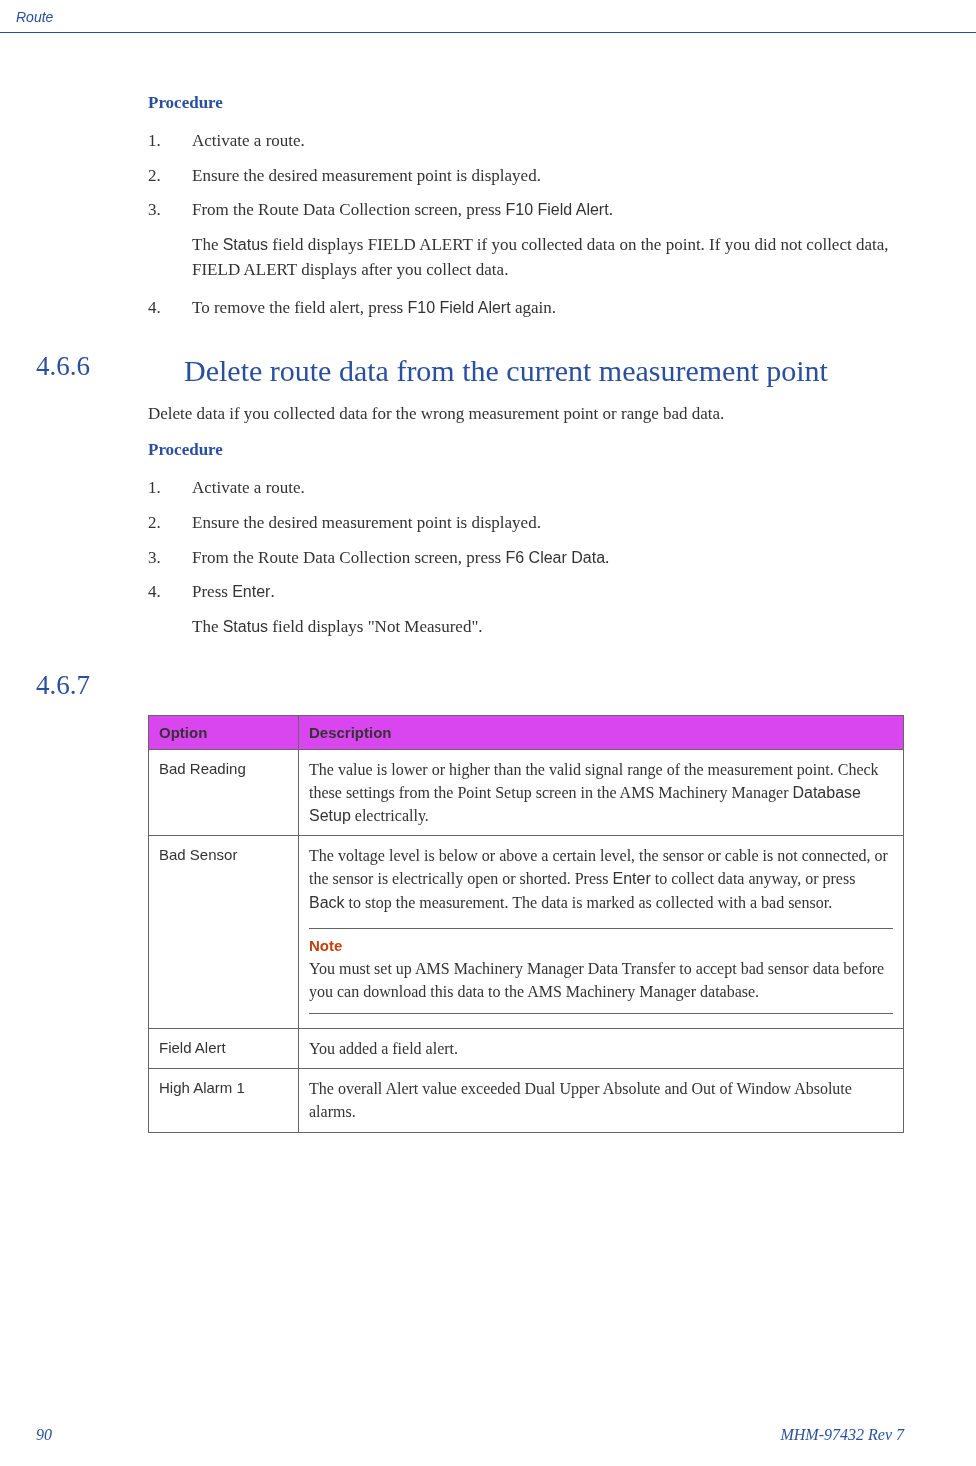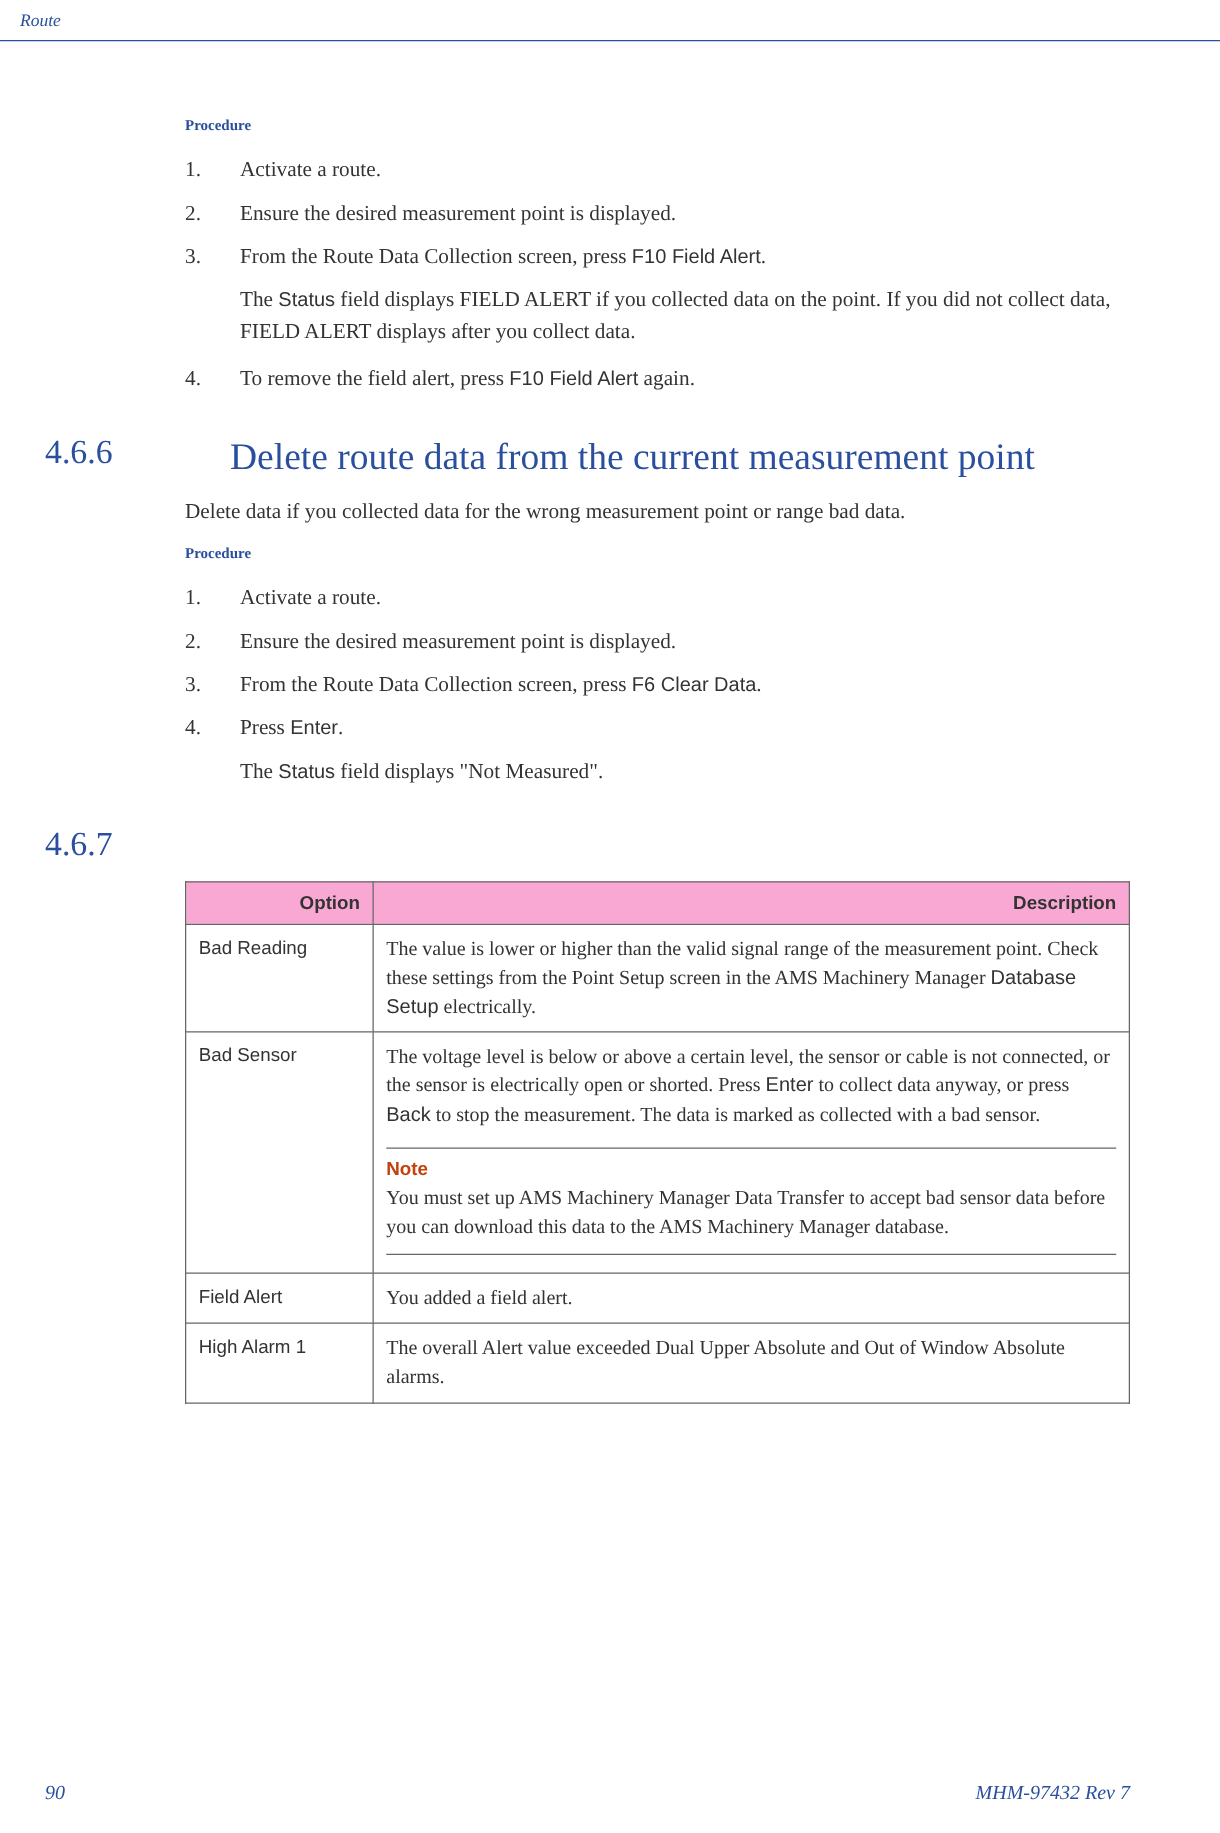--- a/index.html
+++ b/index.html
@@ -12,32 +12,32 @@
       color: #333333;
     }
     .header {
       padding: 8px 16px 6px;
       border-bottom: 1px solid #2a4f9e;
     }
     .header-text {
       color: #2a4f9e;
       font-size: 14px;
       font-style: italic;
-      font-family: Liberation Serif, serif;
+      font-family: Liberation Sans, sans-serif;
     }
     .content {
       padding: 60px 72px 0 36px;
     }
     .section-block {
       margin-left: 112px;
       margin-bottom: 28px;
     }
     .procedure-heading {
       color: #2a4f9e;
-      font-size: 12px;
+      font-size: 17px;
       font-weight: bold;
       margin-bottom: 16px;
     }
     .numbered-list {
       list-style: none;
       padding: 0;
     }
     .numbered-list li {
       display: flex;
       margin-bottom: 10px;
@@ -85,24 +85,24 @@
       color: #333;
       margin-bottom: 14px;
     }
     .status-table {
       width: 100%;
       border-collapse: collapse;
       border: 1px solid #666;
       margin-top: 14px;
     }
     .status-table th {
-      background: #f9a8d4;
+      background: #d946ef;
       border: 1px solid #666;
       padding: 8px 10px;
-      text-align: right;
+      text-align: left;
       font-family: Arial, Helvetica, sans-serif;
       font-size: 15px;
       font-weight: bold;
     }
     .status-table td {
       border: 1px solid #666;
       padding: 8px 10px;
       vertical-align: top;
       font-size: 16px;
       line-height: 1.45;

